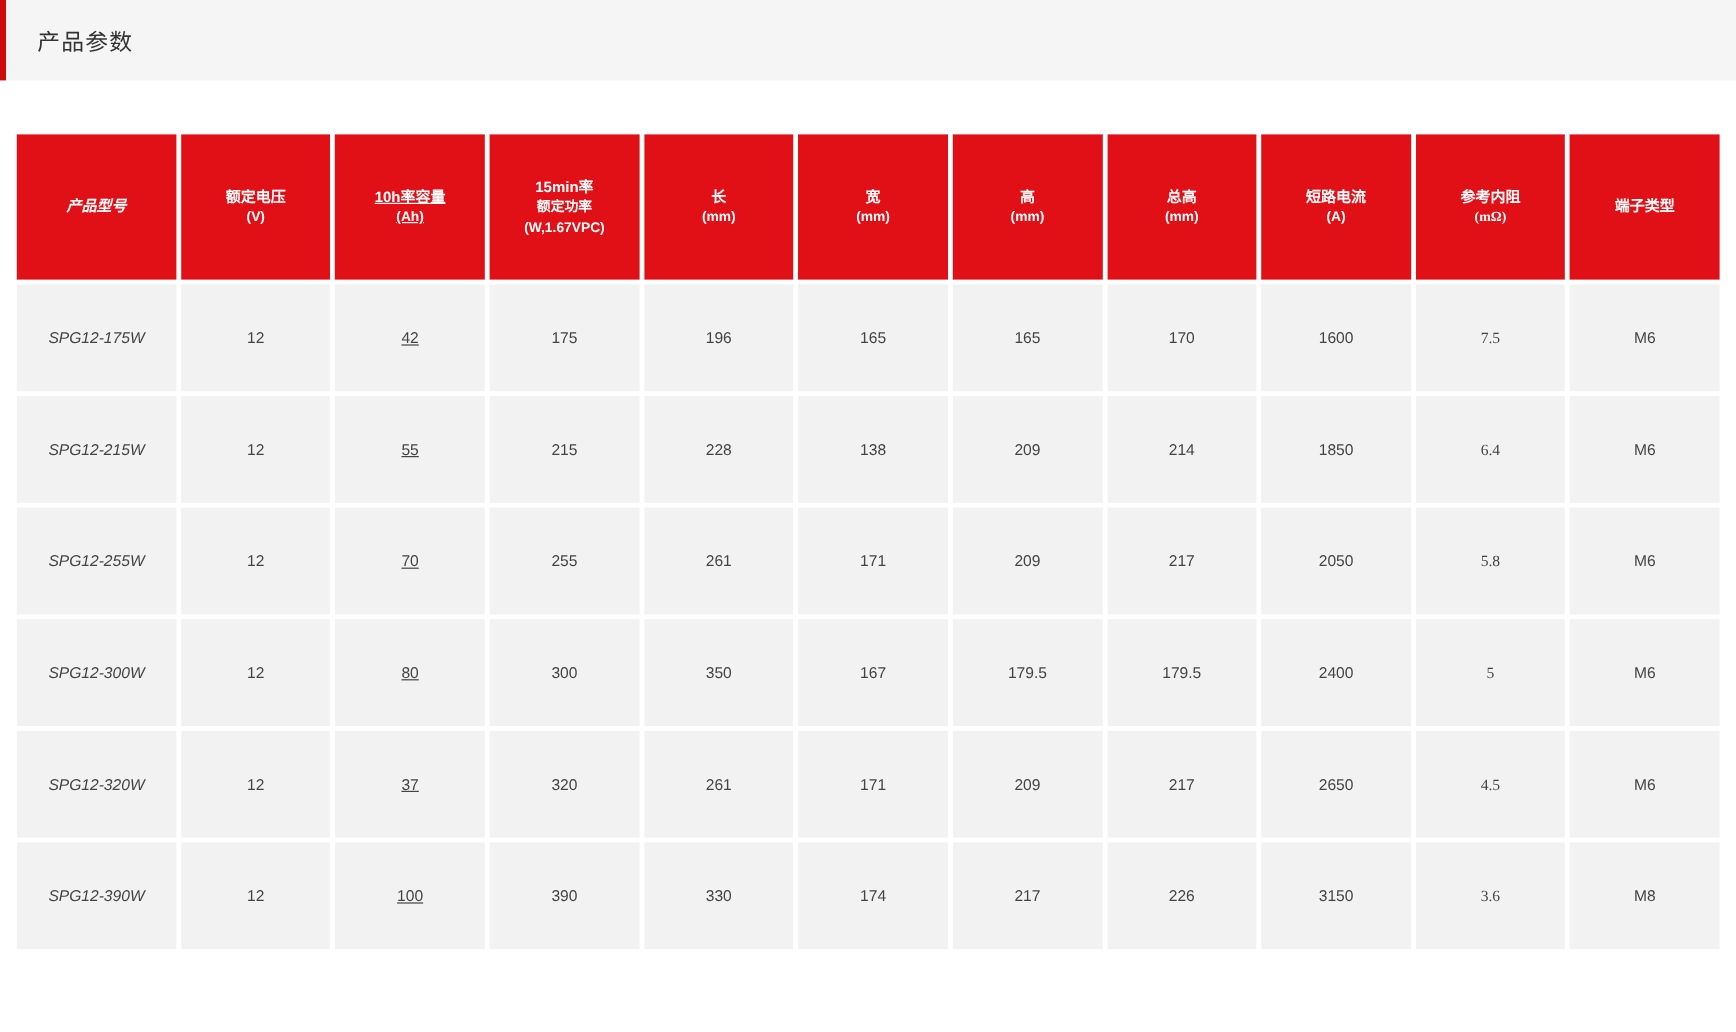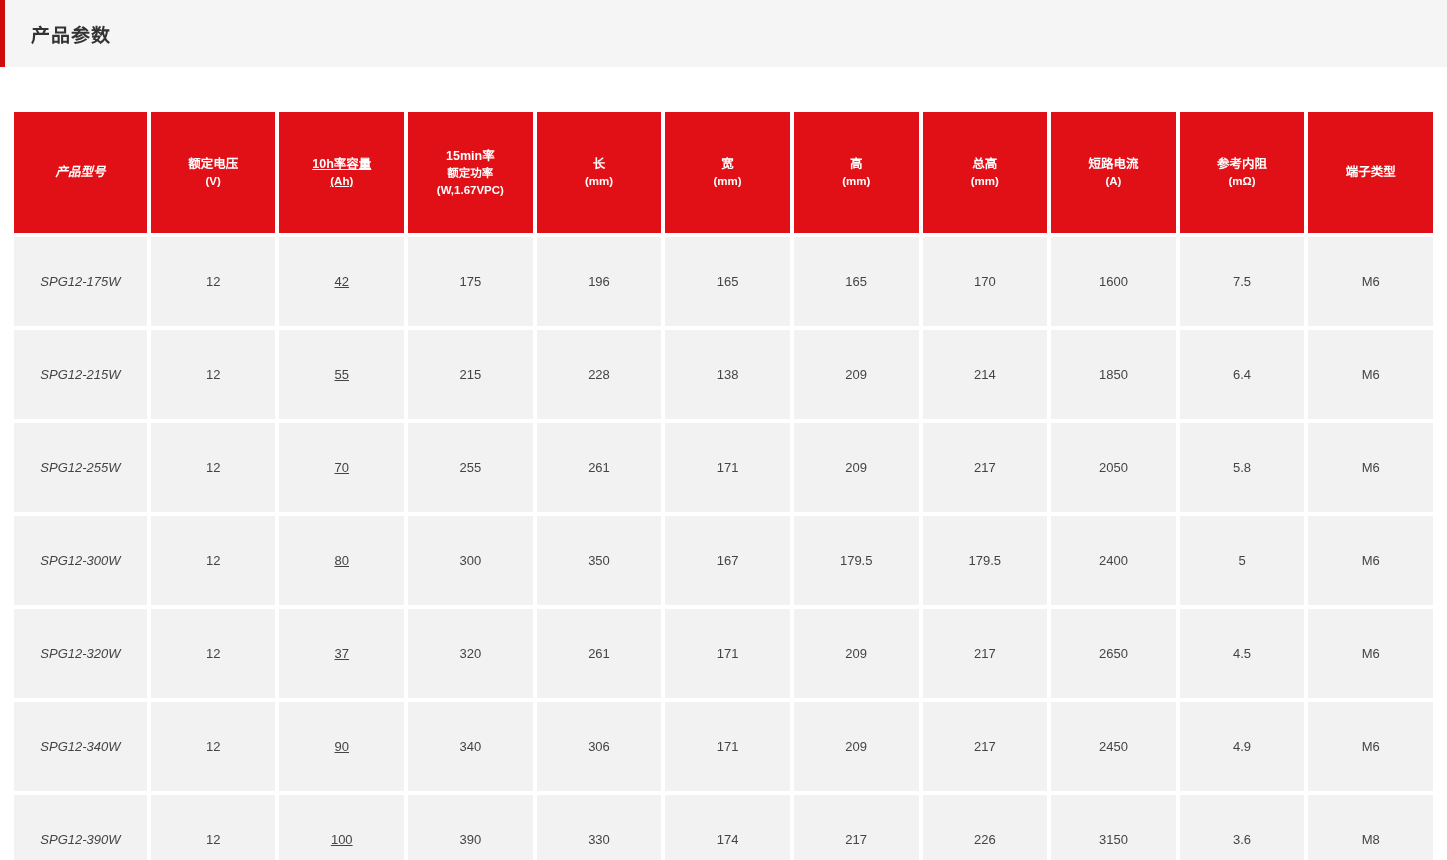--- a/index.html
+++ b/index.html
@@ -35,21 +35,21 @@
     top: 0;
     bottom: 0;
     width: 5px;
     background: #cf0a0a;
   }
   .section-title {
     margin-left: 31px;
     font-size: 19px;
     color: #333333;
     letter-spacing: 1px;
-    font-weight: 700;
+    font-weight: 400;
   }
 
   
   .table-wrap {
     padding: 0 10px;
     box-sizing: border-box;
   }
   table.spec-table {
     border-collapse: separate;
     border-spacing: 4px;
@@ -83,21 +83,21 @@
   }
   .col-0 { width: 129px; font-style: italic; }
   .col-1 { width: 121px; }
   .col-2 { width: 121px; text-decoration: underline; }
   .col-3 { width: 121px; margin-left: 44px; }
   .col-4 { width: 121px; }
   .col-5 { width: 121px; }
   .col-6 { width: 121px; }
   .col-7 { width: 121px; }
   .col-8 { width: 121px; margin-left: 14px; }
-  .col-9 { width: 121px; }
+  .col-9 { width: 121px; font-family: Liberation Serif, serif; }
   .col-10 { width: 121px; }
 
   .th-line2 { display: block; font-size: 11.5px; font-weight: bold; }
 </style>
 </head>
 <body>
 
 <div class="page">
 
   <div class="section-header">
@@ -182,33 +182,20 @@
             <td class="col-3">320</td>
             <td class="col-4">261</td>
             <td class="col-5">171</td>
             <td class="col-6">209</td>
             <td class="col-7">217</td>
             <td class="col-8">2650</td>
             <td class="col-9">4.5</td>
             <td class="col-10">M6</td>
           </tr>
           <tr>
-            <td class="col-0">SPG12-340W</td>
-            <td class="col-1">12</td>
-            <td class="col-2">90</td>
-            <td class="col-3">340</td>
-            <td class="col-4">306</td>
-            <td class="col-5">171</td>
-            <td class="col-6">209</td>
-            <td class="col-7">217</td>
-            <td class="col-8">2450</td>
-            <td class="col-9">4.9</td>
-            <td class="col-10">M6</td>
-          </tr>
-          <tr>
             <td class="col-0">SPG12-390W</td>
             <td class="col-1">12</td>
             <td class="col-2">100</td>
             <td class="col-3">390</td>
             <td class="col-4">330</td>
             <td class="col-5">174</td>
             <td class="col-6">217</td>
             <td class="col-7">226</td>
             <td class="col-8">3150</td>
             <td class="col-9">3.6</td>

